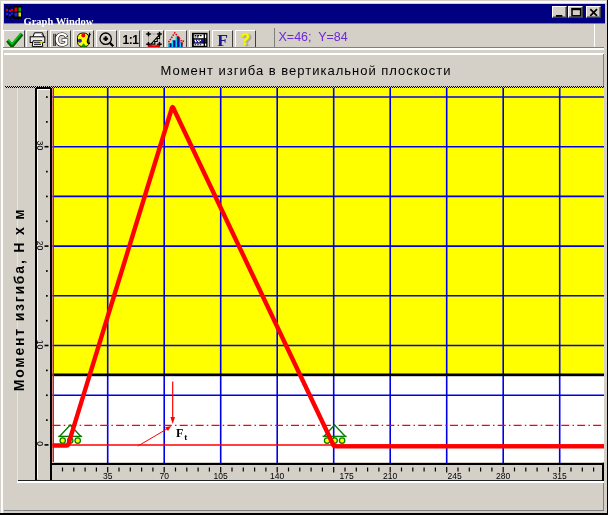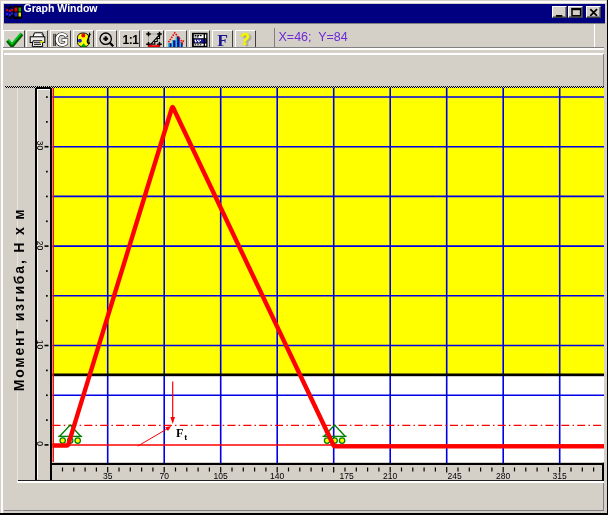--- a/index.html
+++ b/index.html
@@ -41,21 +41,21 @@
       <rect x="1" y="4" width="2" height="2"></rect>
         <rect x="4" y="5" width="2" height="2"></rect>
       <rect x="6" y="4" width="2" height="2"></rect>
     </g>
     <g fill="#2020d0">
       <rect x="1" y="8" width="2" height="2"></rect>
         <rect x="4" y="9" width="2" height="2"></rect>
       <rect x="6" y="7.5" width="2" height="2"></rect>
     </g>
   </svg>
-  <div class="abs" style="left:23.5px;top:2px;color:#fff;font-size:10.5px;font-weight:bold;">Graph Window</div>
+  <div class="abs" style="left:23.5px;top:16px;color:#fff;font-size:10.5px;font-weight:bold;font-family:Liberation Serif, serif;">Graph Window</div>
 
   <div class="abs capbtn" style="left:551.5px;top:5.5px;width:15.3px;height:12.6px;"></div>
   <div class="abs capbtn" style="left:568.2px;top:5.5px;width:14.8px;height:12.6px;"></div>
   <div class="abs capbtn" style="left:586px;top:5.5px;width:14.8px;height:12.6px;"></div>
   <svg class="abs" style="left:551.5px;top:5.5px;" width="50" height="13" viewBox="0 0 50 13">
     <rect x="3.9" y="9" width="6.4" height="1.8" fill="#000"></rect>
     <rect x="20" y="2.6" width="8.6" height="7.2" fill="none" stroke="#000" stroke-width="1.5"></rect>
     <rect x="19.6" y="2" width="9.4" height="2.2" fill="#000"></rect>
     <path d="M 38.3 3.2 L 45 9.8 M 45 3.2 L 38.3 9.8" stroke="#000" stroke-width="1.7"></path>
   </svg>
@@ -176,20 +176,21 @@
 
   <div class="abs" style="left:274px;top:28px;width:1.2px;height:19.5px;background:#808080;"></div>
   <div class="abs" style="left:278.5px;top:30px;font-size:12.5px;color:#6d28d9;">X=46;&nbsp; Y=84</div>
 
   <div class="abs" style="left:3px;top:47.2px;width:601px;height:1.1px;background:#808080;"></div>
   <div class="abs" style="left:3px;top:48.3px;width:601px;height:1.3px;background:#ffffff;"></div>
   <div class="abs" style="left:4px;top:53px;width:600px;height:1.5px;background:#fff;"></div>
   <div class="abs" style="left:603px;top:54px;width:1px;height:456px;background:#808080;"></div>
   <div class="abs" style="left:4px;top:509.5px;width:600px;height:1px;background:#808080;"></div>
 
+  <div class="abs" style="left:4px;top:62.5px;width:604px;text-align:center;font-size:13px;letter-spacing:1px;color:#000;">Момент изгиба в вертикальной плоскости</div>
 
   <div class="abs" style="left:52.5px;top:88px;width:551.5px;height:285.5px;background:#ffff00;"></div>
   <div class="abs" style="left:52.5px;top:373.5px;width:551.5px;height:2.7px;background:#000;"></div>
   <div class="abs" style="left:52.5px;top:376.2px;width:551.5px;height:85.8px;background:#fff;"></div>
 
   <div class="abs" style="left:4.5px;top:86.3px;width:599.5px;height:1px;background:repeating-linear-gradient(90deg,#000 0 1px,transparent 1px 2px);"></div>
   <div class="abs" style="left:5.5px;top:87.3px;width:598.5px;height:1px;background:repeating-linear-gradient(90deg,#000 0 1px,transparent 1px 2px);"></div>
   <div class="abs" style="left:50.3px;top:88px;width:2.2px;height:392.6px;background:#000;"></div>
   <div class="abs" style="left:34.8px;top:88px;width:1.8px;height:391.5px;background:#000;"></div>
   <div class="abs" style="left:36.6px;top:86.8px;width:13.7px;height:1.8px;background:#000;"></div>

